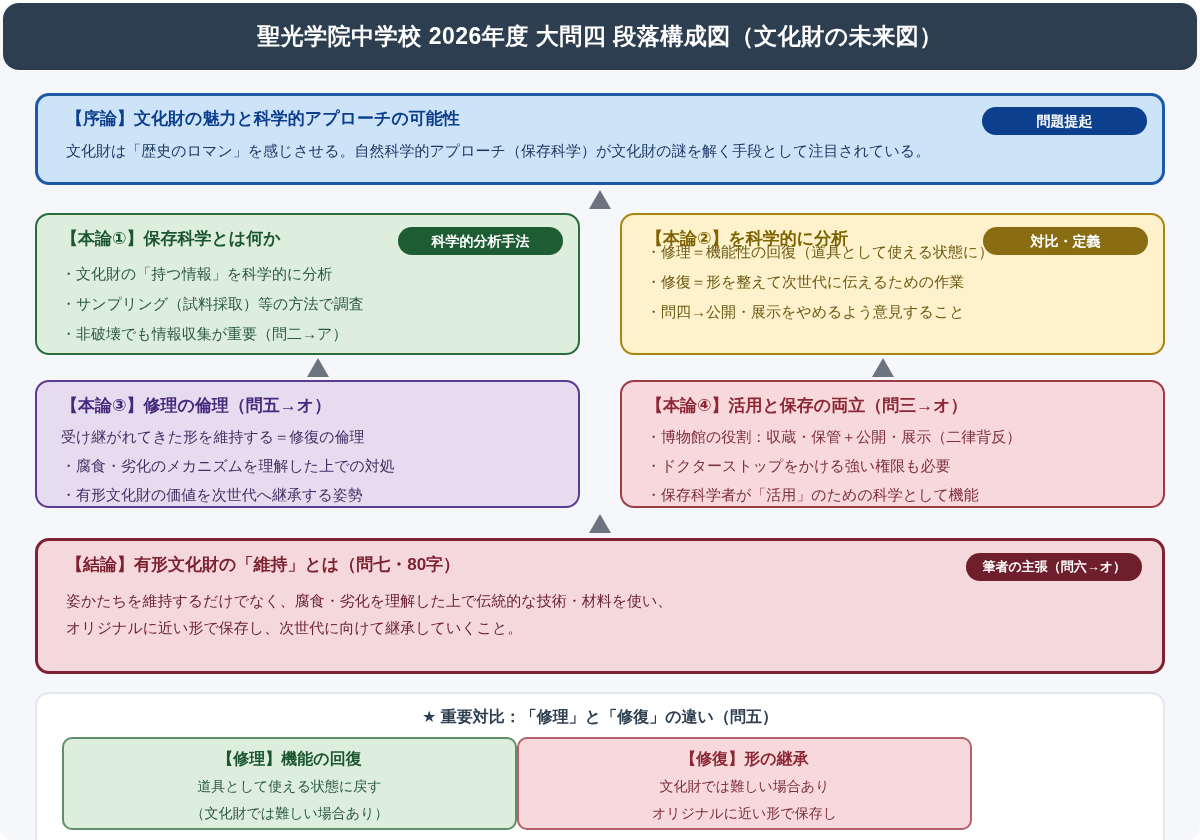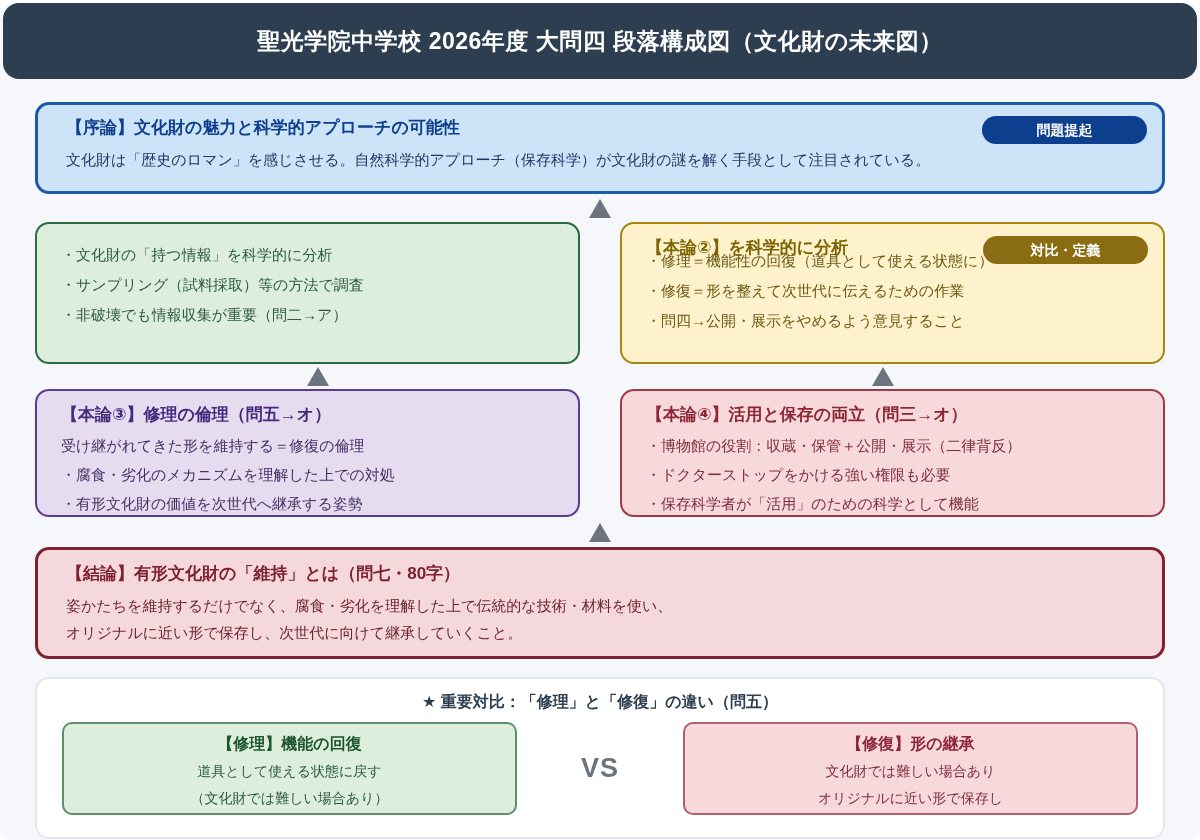--- a/index.html
+++ b/index.html
@@ -4,21 +4,21 @@
 <style>
   html,body{margin:0;padding:0;}
   body{
     width:1200px;height:840px;overflow:hidden;
     background:#ffffff;
     font-family:"Liberation Sans","DejaVu Sans",sans-serif;
   }
   .page{width:1200px;height:840px;background:#f5f7fa;border-radius:18px;box-sizing:border-box;}
   
   .titlebar{
-    margin:3px 3px 0;height:76px;background:#2d3e50;border-radius:16px;
+    margin:3px 3px 0;height:67px;background:#2d3e50;border-radius:16px;
     display:flex;align-items:center;justify-content:center;
   }
   .titlebar h1{margin:0;font-size:23px;font-weight:bold;color:#ffffff;letter-spacing:.5px;}
   
   .content{padding:0 35px;}
   .box{box-sizing:border-box;border-radius:14px;}
   .box-head{display:flex;justify-content:space-between;align-items:flex-start;gap:12px;}
   .box-title{margin:0;font-size:17px;font-weight:bold;line-height:24px;}
   .badge{
     border-radius:999px;color:#ffffff;font-weight:bold;font-size:14px;
@@ -57,21 +57,21 @@
   .yellow-box .badge{background:#8a6d12;}
   .yellow-box .lines{color:#6e5a15;}
   .purple-box{background:#e6dcf0;border:2px solid #5c3b92;}
   .purple-box .box-title{color:#45297d;}
   .purple-box .lines{color:#443064;}
   .red-box{background:#f7d8db;border:2px solid #a03a47;}
   .red-box .box-title{color:#8d2736;}
   .red-box .lines{color:#7e2f3b;}
   
   .conclusion{
-    height:112px;background:#f5d8db;border:3px solid #7e2231;
+    height:136px;background:#f5d8db;border:3px solid #7e2231;
     padding:12px 20px 12px 28px;
   }
   .conclusion .box-title{color:#7c1f2f;}
   .conclusion .badge{background:#6e1f2b;font-size:13px;min-width:0;padding:5px 16px;}
   .conclusion .lines{margin-top:6px;font-size:15px;line-height:27px;color:#6d2533;}
   
   .comparison{
     margin-top:18px;height:162px;background:#ffffff;border:2px solid #e4e8ed;
     border-radius:14px;box-sizing:border-box;padding:13px 25px;
   }
@@ -110,20 +110,24 @@
       </div>
       <p class="intro-body">文化財は「歴史のロマン」を感じさせる。自然科学的アプローチ（保存科学）が文化財の謎を解く手段として注目されている。</p>
     </section>
 
     <div class="arrow-row arrow-center">
       <span class="tri"></span>
     </div>
 
     <div class="grid-row row1">
       <section class="box green-box">
+        <div class="box-head">
+          <h2 class="box-title">【本論①】保存科学とは何か</h2>
+          <span class="badge">科学的分析手法</span>
+        </div>
         <div class="lines">
           <div>・文化財の「持つ情報」を科学的に分析</div>
           <div>・サンプリング（試料採取）等の方法で調査</div>
           <div>・非破壊でも情報収集が重要（問二→ア）</div>
         </div>
       </section>
       <section class="box yellow-box">
         <div class="box-head">
           <h2 class="box-title">【本論②】を科学的に分析</h2>
           <span class="badge">対比・定義</span>
@@ -164,36 +168,36 @@
       </section>
     </div>
 
     <div class="arrow-row arrow-bottom">
       <span class="tri"></span>
     </div>
 
     <section class="box conclusion">
       <div class="box-head">
         <h2 class="box-title">【結論】有形文化財の「維持」とは（問七・80字）</h2>
+        <span class="badge">筆者の主張（問六→オ）</span>
       </div>
       <div class="lines">
         <div>姿かたちを維持するだけでなく、腐食・劣化を理解した上で伝統的な技術・材料を使い、</div>
         <div>オリジナルに近い形で保存し、次世代に向けて継承していくこと。</div>
       </div>
     </section>
 
     <section class="comparison">
       <h3 class="comp-title">★ 重要対比：「修理」と「修復」の違い（問五）</h3>
       <div class="comp-row">
         <div class="mini mini-green">
           <div class="mini-title">【修理】機能の回復</div>
           <div class="mini-line">道具として使える状態に戻す</div>
           <div class="mini-line">（文化財では難しい場合あり）</div>
         </div>
-        <div class="vs">VS</div>
         <div class="mini mini-red">
           <div class="mini-title">【修復】形の継承</div>
           <div class="mini-line">文化財では難しい場合あり</div>
           <div class="mini-line">オリジナルに近い形で保存し</div>
         </div>
       </div>
     </section>
 
   </main>
 </div>

